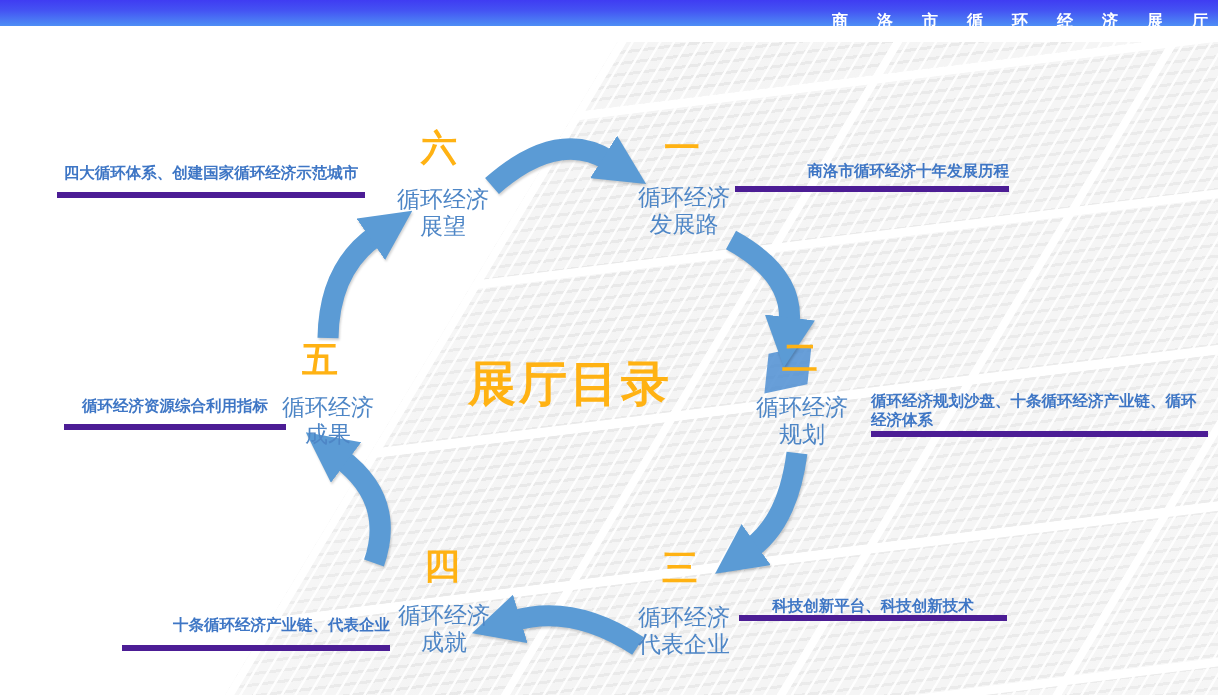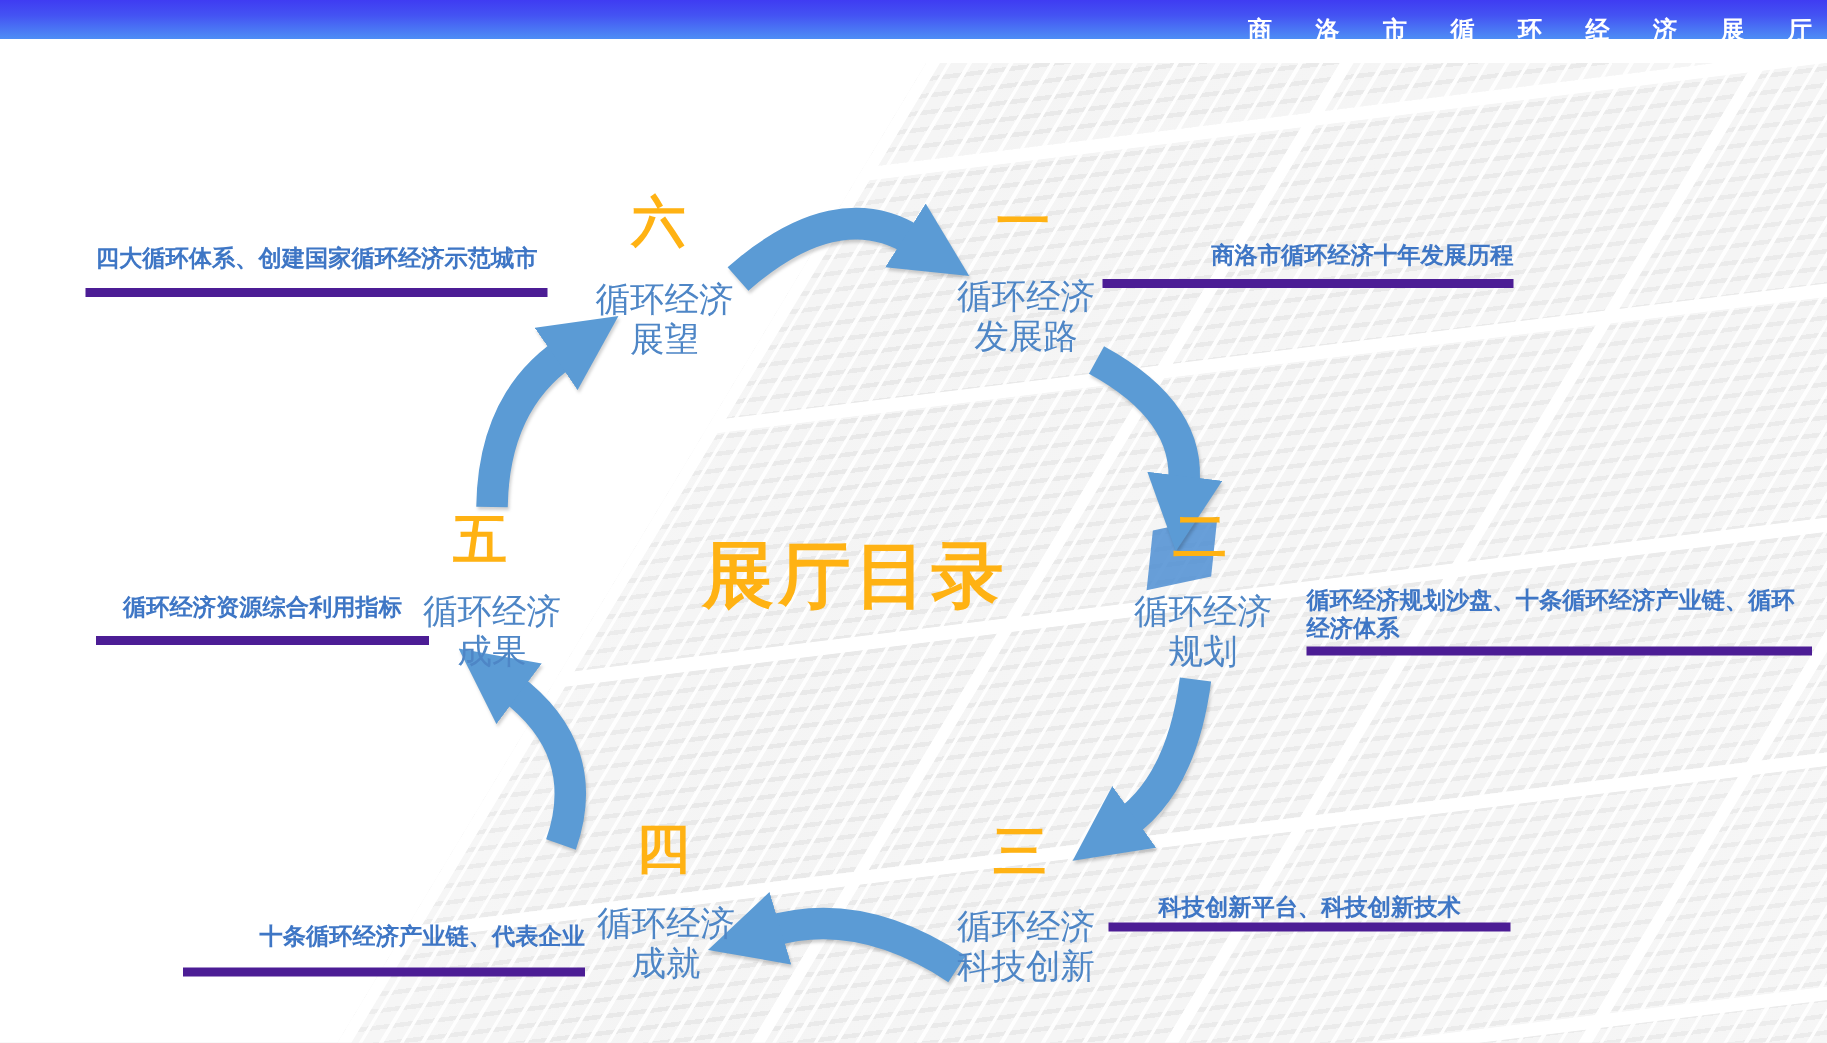--- a/index.html
+++ b/index.html
@@ -122,21 +122,21 @@
 <div class="num" id="n2">二</div>
 <div class="nodelabel" id="l2">
   <span>循环经济</span>
   <span>规划</span>
 </div>
 <div class="desc" id="d2">循环经济规划沙盘、十条循环经济产业链、循环经济体系</div>
 
 <div class="num" id="n3">三</div>
 <div class="nodelabel" id="l3">
   <span>循环经济</span>
-  <span>科技创新</span>
+  <span>代表企业</span>
 </div>
 <div class="desc" id="d3">科技创新平台、科技创新技术</div>
 
 <div class="num" id="n4">四</div>
 <div class="nodelabel" id="l4">
   <span>循环经济</span>
   <span>成就</span>
 </div>
 <div class="desc" id="d4">十条循环经济产业链、代表企业</div>
 

